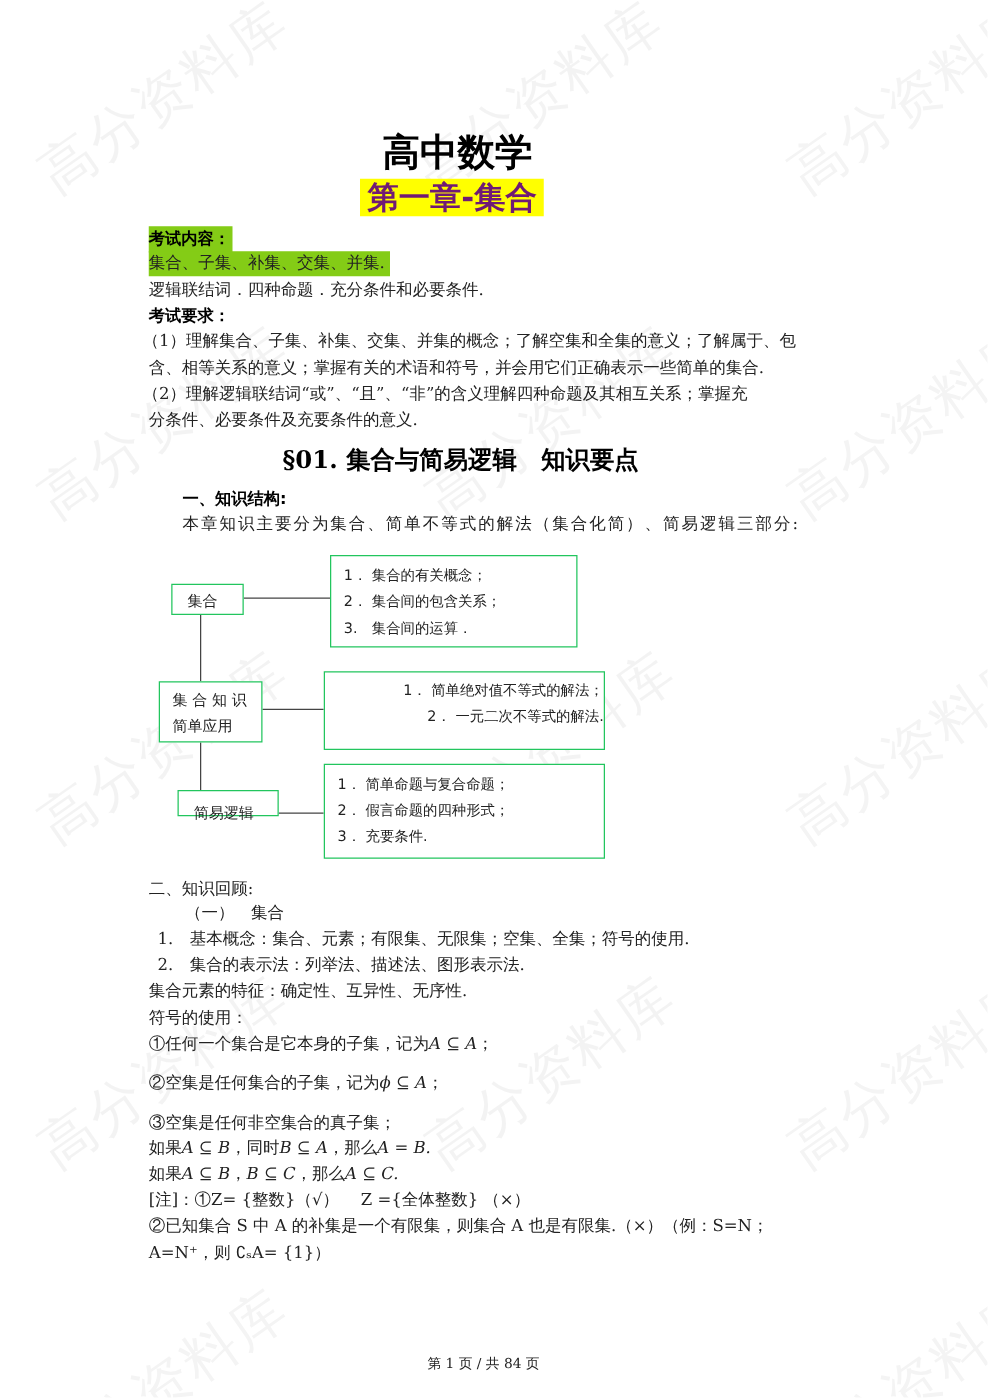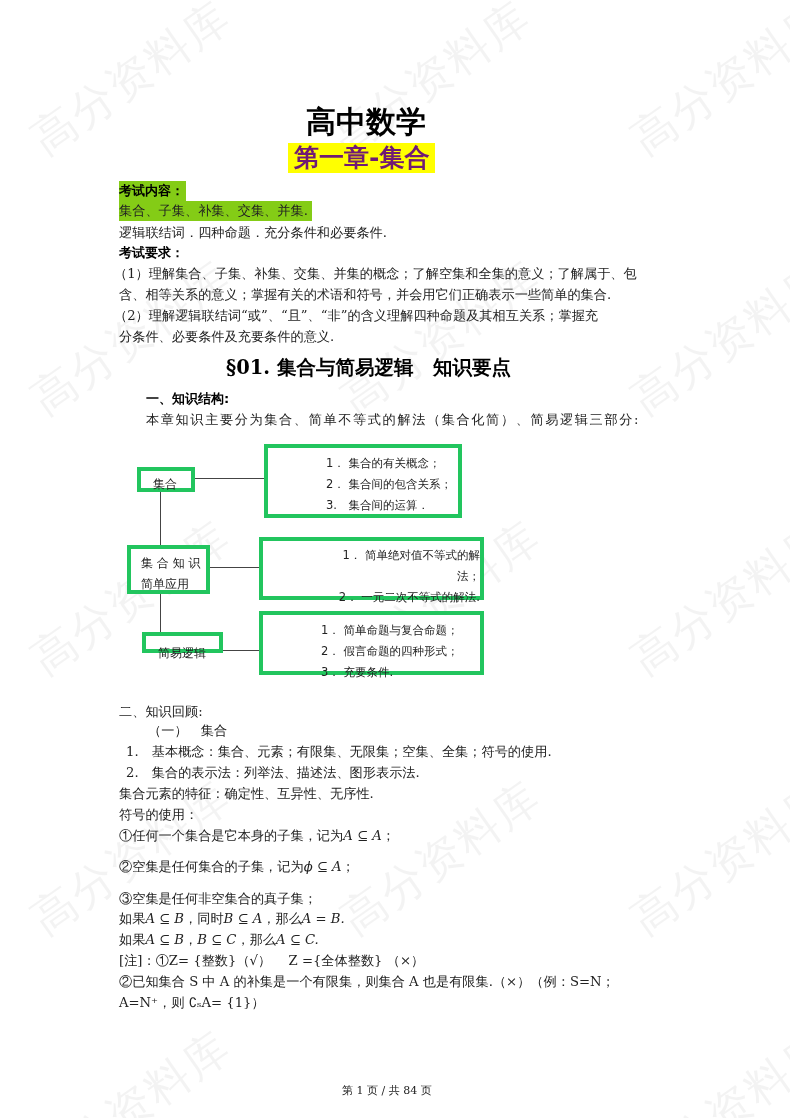--- a/index.html
+++ b/index.html
@@ -9,21 +9,21 @@
         color:#000; opacity:0.045; transform:rotate(-35deg); transform-origin:left top;
         white-space:nowrap; letter-spacing:2px; pointer-events:none; }
   .abs { position:absolute; white-space:nowrap; }
   .title { font-family:"DejaVu Sans", sans-serif; font-weight:bold; font-size:30px; color:#000; }
   .chap { font-family:"DejaVu Sans", sans-serif; font-weight:bold; font-size:25px; color:#701a75;
           background:#ffff00; padding:0 6px; line-height:30px; }
   .hl { background:#84cc16; }
   .bold-sm { font-family:"DejaVu Sans", sans-serif; font-weight:bold; font-size:13px; color:#000; }
   .txt { font-size:13.2px; line-height:20px; color:#222; }
   .sec { font-family:"DejaVu Serif", serif; font-weight:bold; font-size:19.5px; color:#000; }
-  .box { position:absolute; border:4px solid #22c55e; background:#fff; box-sizing:border-box;padding-left:48px; }
+  .box { position:absolute; border:1px solid #22c55e; background:#fff; box-sizing:border-box; }
   .box-label { font-family:"DejaVu Sans", sans-serif; font-size:12px; color:#222; }
   .list { font-family:"DejaVu Sans", sans-serif; font-size:11.5px; color:#222; line-height:21px; padding-left:10px; }
   .line { position:absolute; background:#444; }
   .math { font-style:italic; font-family:"DejaVu Serif", serif; }
   .footer { font-size:11px; color:#222; }
 </style>
 </head>
 <body>
 
 <div class="wm" style="left:20px;top:120px;">高分资料库</div>
@@ -84,21 +84,21 @@
       <div>2． 集合间的包含关系；</div>
       <div>3.　集合间的运算．</div>
     </div>
   </div>
   <div class="box" style="left:259px;top:537px;width:225px;height:63px;">
     <div class="list" style="padding-top:4px;text-align:right;">
       <div>1． 简单绝对值不等式的解法；</div>
       <div>2． 一元二次不等式的解法.</div>
     </div>
   </div>
-  <div class="box" style="left:259px;top:611px;width:225px;height:64px;">
+  <div class="box" style="left:259px;top:611px;width:225px;height:76px;">
     <div class="list" style="padding-top:5px;">
       <div>1． 简单命题与复合命题；</div>
       <div>2． 假言命题的四种形式；</div>
       <div>3． 充要条件.</div>
     </div>
   </div>
 </div>
 
 <div class="abs txt" style="left:119px;top:702px;">二、知识回顾:</div>
 <div class="abs txt" style="left:148px;top:721px;">（一）　集合</div>

